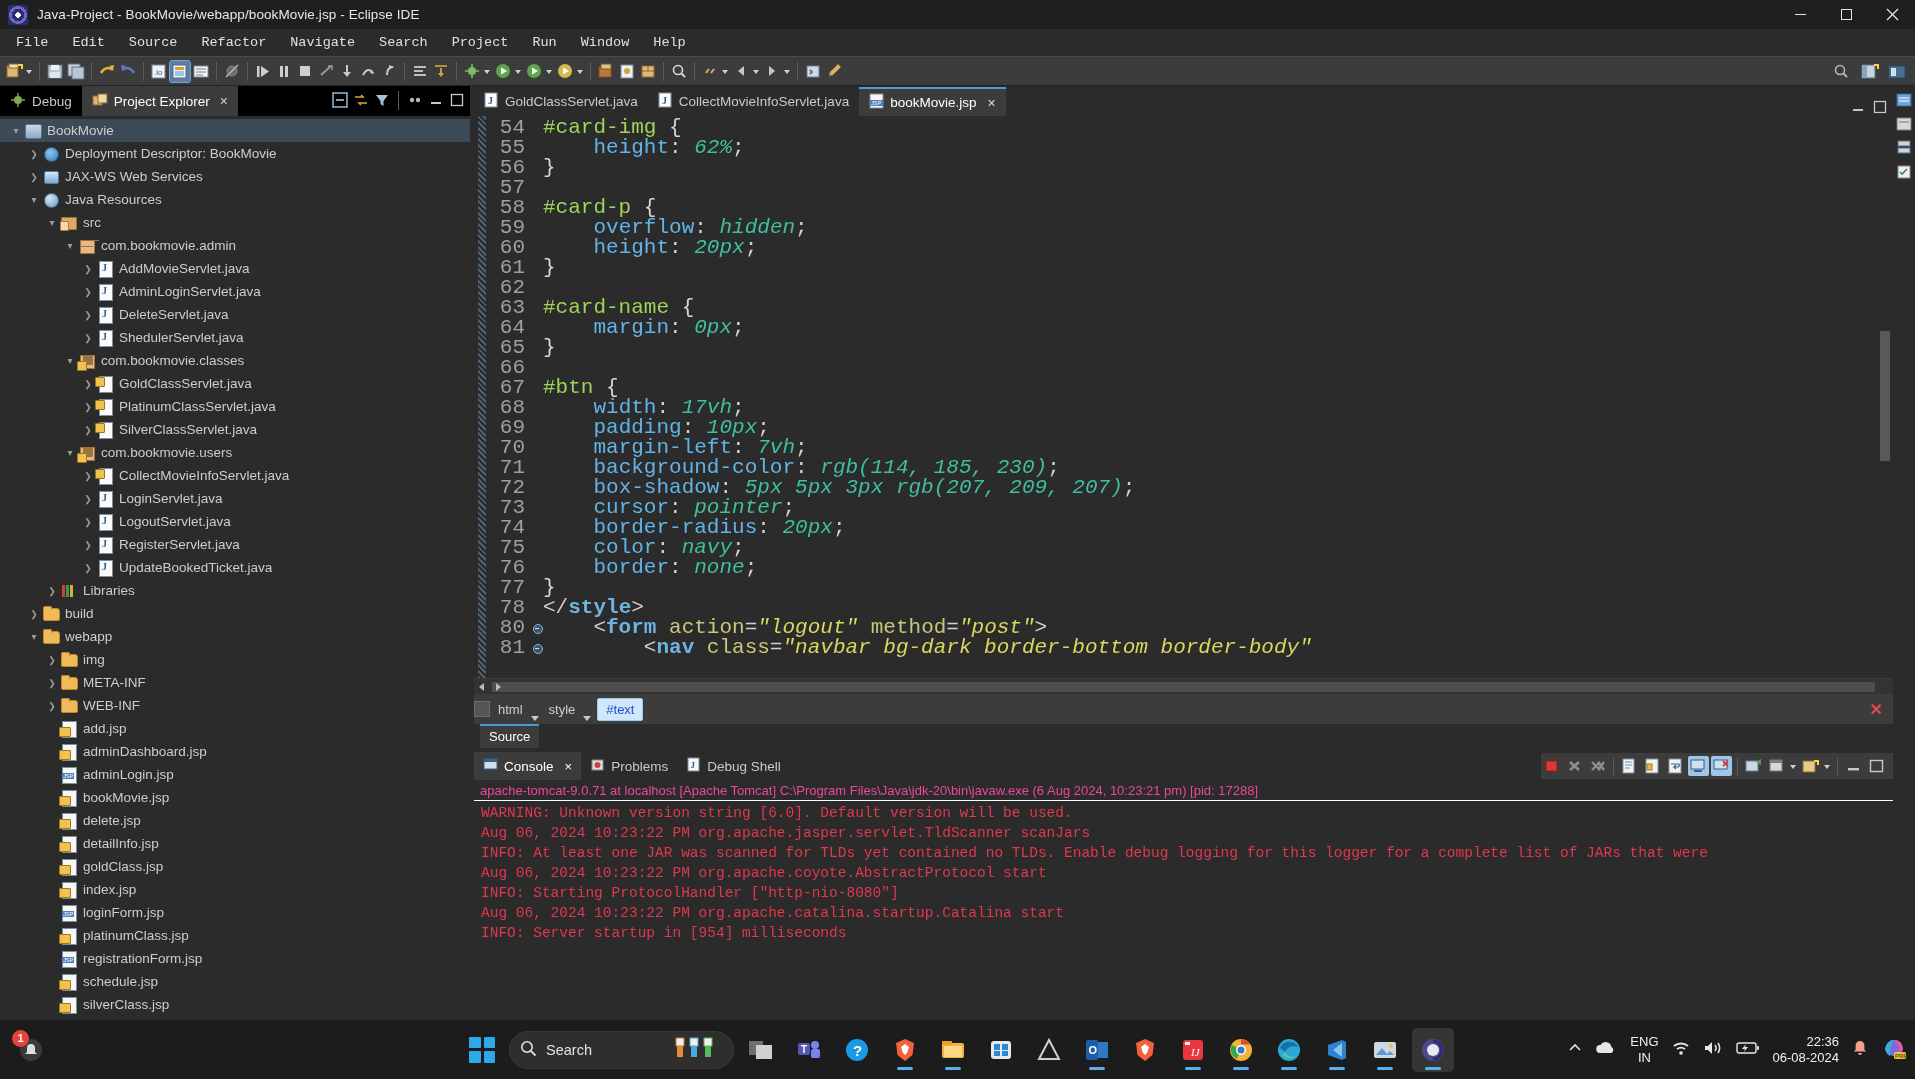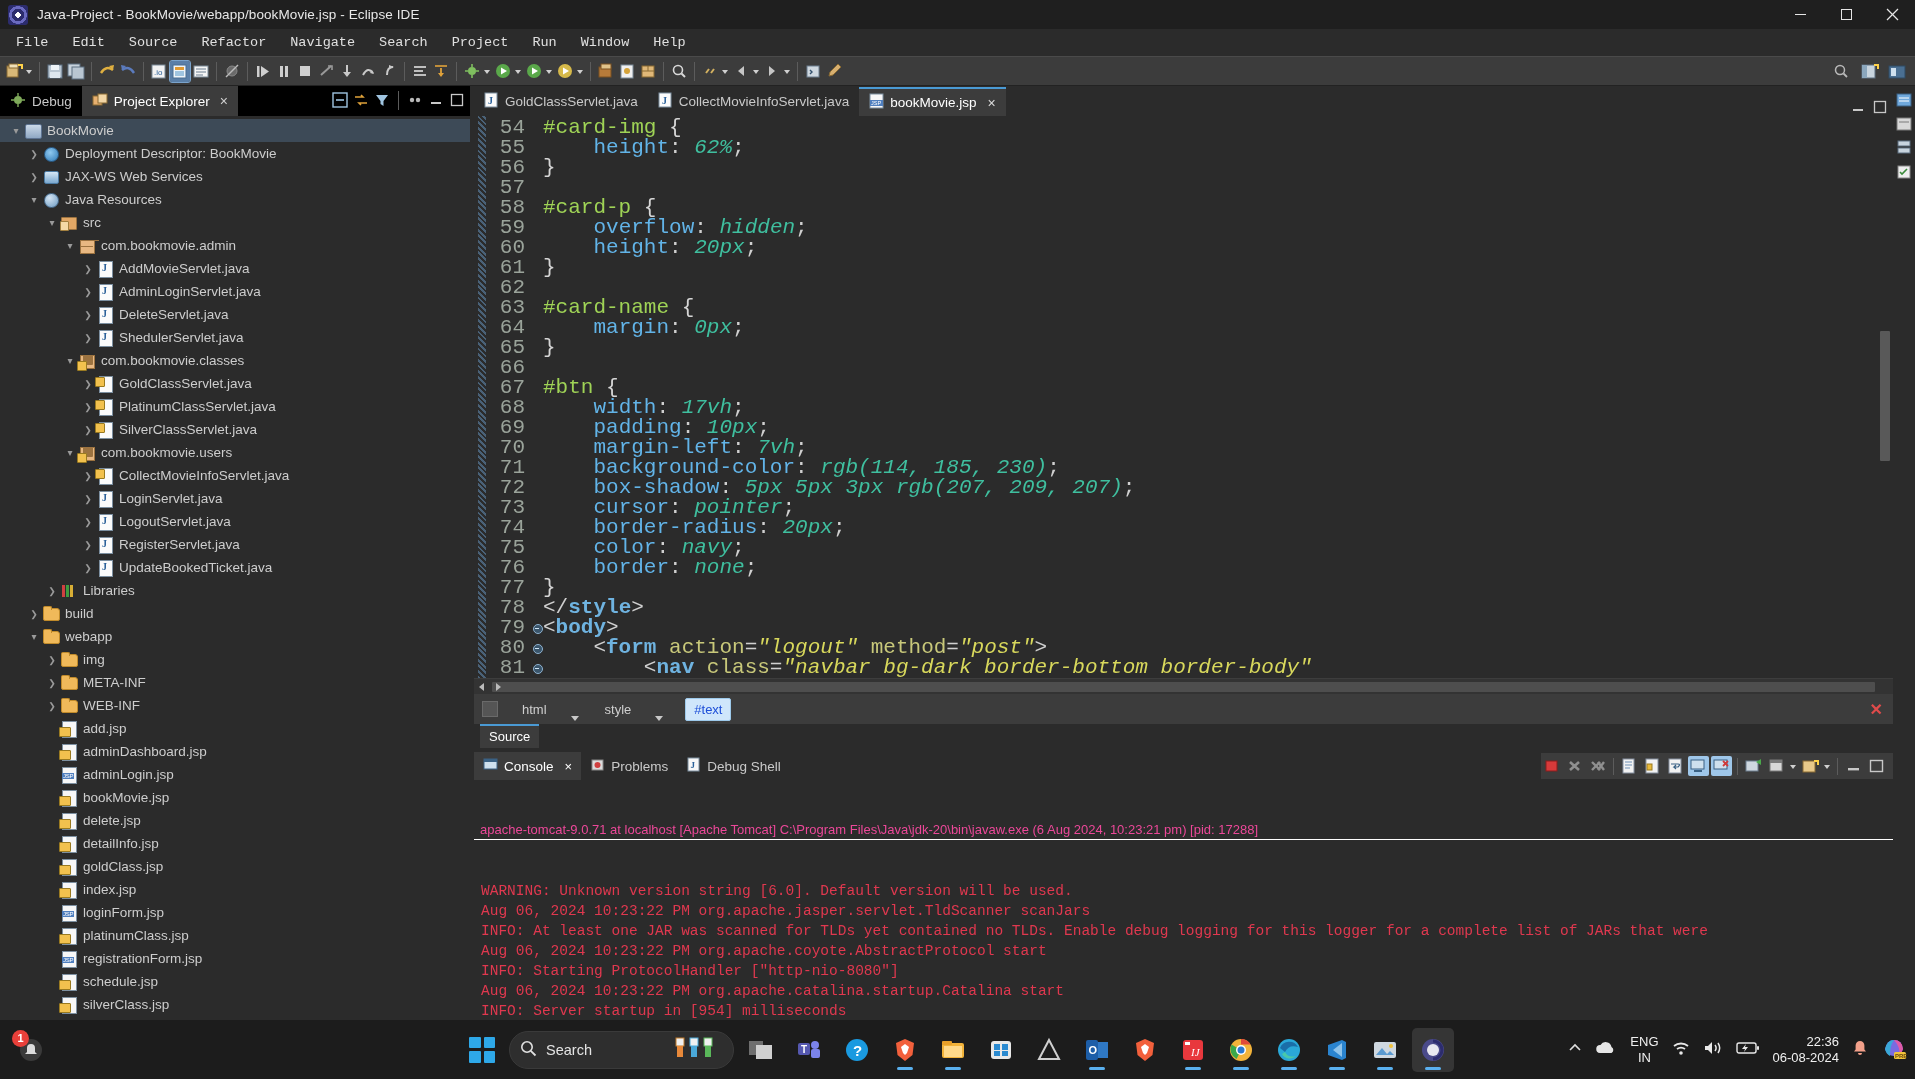--- a/index.html
+++ b/index.html
@@ -258,21 +258,21 @@
   }
   .hthumb { position: absolute; left: 18px; right: 18px; height: 10px; background: #4e4e4e; border-radius: 1px; }
 
   .vscroll-col {
     width: 16px; flex: 0 0 16px; background: #2b2b2b; position: relative;
   }
   .vthumb { position: absolute; left: 3px; width: 10px; background: #595959; border-radius: 1px; }
 
   .breadcrumb-bar {
     height: 30px; flex: 0 0 30px; background: #3c3c3c; display: flex; align-items: center;
-    gap: 20px; padding-left: 8px; font-size: 13px; color: #cfcfcf; position: relative;
+    gap: 4px; padding-left: 0; font-size: 13px; color: #cfcfcf; position: relative;
   }
   .bc-box { width: 16px; height: 16px; background: #555; border: 1px solid #6a6a6a; }
   .bc-item { padding: 2px 4px; }
   .bc-caret { width: 10px; position: relative; }
   .bc-caret::after {
     content:''; position:absolute; left:0; top:7px;
     border-left:4px solid transparent; border-right:4px solid transparent; border-top:5px solid #c8c8c8;
   }
   .bc-text {
     background: #cfe6fb; color: #1d4ed8; padding: 3px 8px; border-radius: 2px; border: 1px solid #9dc9ea;
@@ -284,21 +284,21 @@
     padding-left: 6px;
   }
   .source-tab {
     background: #3c3c3c; color: #ffffff; font-size: 13px; padding: 3px 9px 4px;
     border-top: 2px solid #4a9ad4;
   }
 
   
   .console-panel {
     height: 268px; flex: 0 0 268px; display: flex; flex-direction: column;
-    background: #2b2b2b; margin-top: 2px; gap: 39px;
+    background: #2b2b2b; margin-top: 2px;
   }
   .console-tabs {
     height: 28px; flex: 0 0 28px; display: flex; align-items: center; background: #2b2b2b;
   }
   .ctab {
     display: flex; align-items: center; gap: 6px; height: 28px; padding: 0 9px;
     font-size: 13.5px; color: #c9c9c9;
   }
   .ctab.active { background: #3c3c3c; color: #ffffff; }
   .ctab .tab-close { margin-left: 5px; font-size: 13px; }
@@ -1016,21 +1016,20 @@
               <div class="cline"><span class="gutter">69</span><span class="fold"></span><span class="ctext"><span class="k-punct">    </span><span class="k-prop">padding</span><span class="k-punct">: </span><span class="k-val">10px</span><span class="k-punct">;</span></span></div>
               <div class="cline"><span class="gutter">70</span><span class="fold"></span><span class="ctext"><span class="k-punct">    </span><span class="k-prop">margin-left</span><span class="k-punct">: </span><span class="k-val">7vh</span><span class="k-punct">;</span></span></div>
               <div class="cline"><span class="gutter">71</span><span class="fold"></span><span class="ctext"><span class="k-punct">    </span><span class="k-prop">background-color</span><span class="k-punct">: </span><span class="k-val">rgb(114, 185, 230)</span><span class="k-punct">;</span></span></div>
               <div class="cline"><span class="gutter">72</span><span class="fold"></span><span class="ctext"><span class="k-punct">    </span><span class="k-prop">box-shadow</span><span class="k-punct">: </span><span class="k-val">5px 5px 3px rgb(207, 209, 207)</span><span class="k-punct">;</span></span></div>
               <div class="cline"><span class="gutter">73</span><span class="fold"></span><span class="ctext"><span class="k-punct">    </span><span class="k-prop">cursor</span><span class="k-punct">: </span><span class="k-val">pointer</span><span class="k-punct">;</span></span></div>
               <div class="cline"><span class="gutter">74</span><span class="fold"></span><span class="ctext"><span class="k-punct">    </span><span class="k-prop">border-radius</span><span class="k-punct">: </span><span class="k-val">20px</span><span class="k-punct">;</span></span></div>
               <div class="cline"><span class="gutter">75</span><span class="fold"></span><span class="ctext"><span class="k-punct">    </span><span class="k-prop">color</span><span class="k-punct">: </span><span class="k-val">navy</span><span class="k-punct">;</span></span></div>
               <div class="cline"><span class="gutter">76</span><span class="fold"></span><span class="ctext"><span class="k-punct">    </span><span class="k-prop">border</span><span class="k-punct">: </span><span class="k-val">none</span><span class="k-punct">;</span></span></div>
               <div class="cline"><span class="gutter">77</span><span class="fold"></span><span class="ctext"><span class="k-brace">}</span></span></div>
               <div class="cline"><span class="gutter">78</span><span class="fold"></span><span class="ctext"><span class="k-punct">&lt;/</span><span class="k-tag">style</span><span class="k-punct">&gt;</span></span></div>
-              <div class="cline"><span class="gutter">79</span><span class="fold has"></span><span class="ctext"><span class="k-punct">&lt;</span><span class="k-tag">body</span><span class="k-punct">&gt;</span></span></div>
               <div class="cline"><span class="gutter">80</span><span class="fold has"></span><span class="ctext"><span class="k-punct">    &lt;</span><span class="k-tag">form</span><span class="k-punct"> </span><span class="k-attr">action</span><span class="k-punct">=</span><span class="k-str">"logout"</span><span class="k-punct"> </span><span class="k-attr">method</span><span class="k-punct">=</span><span class="k-str">"post"</span><span class="k-punct">&gt;</span></span></div>
               <div class="cline"><span class="gutter">81</span><span class="fold has"></span><span class="ctext"><span class="k-punct">        &lt;</span><span class="k-tag">nav</span><span class="k-punct"> </span><span class="k-attr">class</span><span class="k-punct">=</span><span class="k-str">"navbar bg-dark border-bottom border-body"</span></span></div>
             </div>
           <div class="vscroll-col">
             <div class="vthumb" style="top:215px;height:130px;"></div>
           </div>
         </div>
         <div class="editor-hscroll">
           <span class="arrow-l"></span>
           <div class="hthumb"></div>

